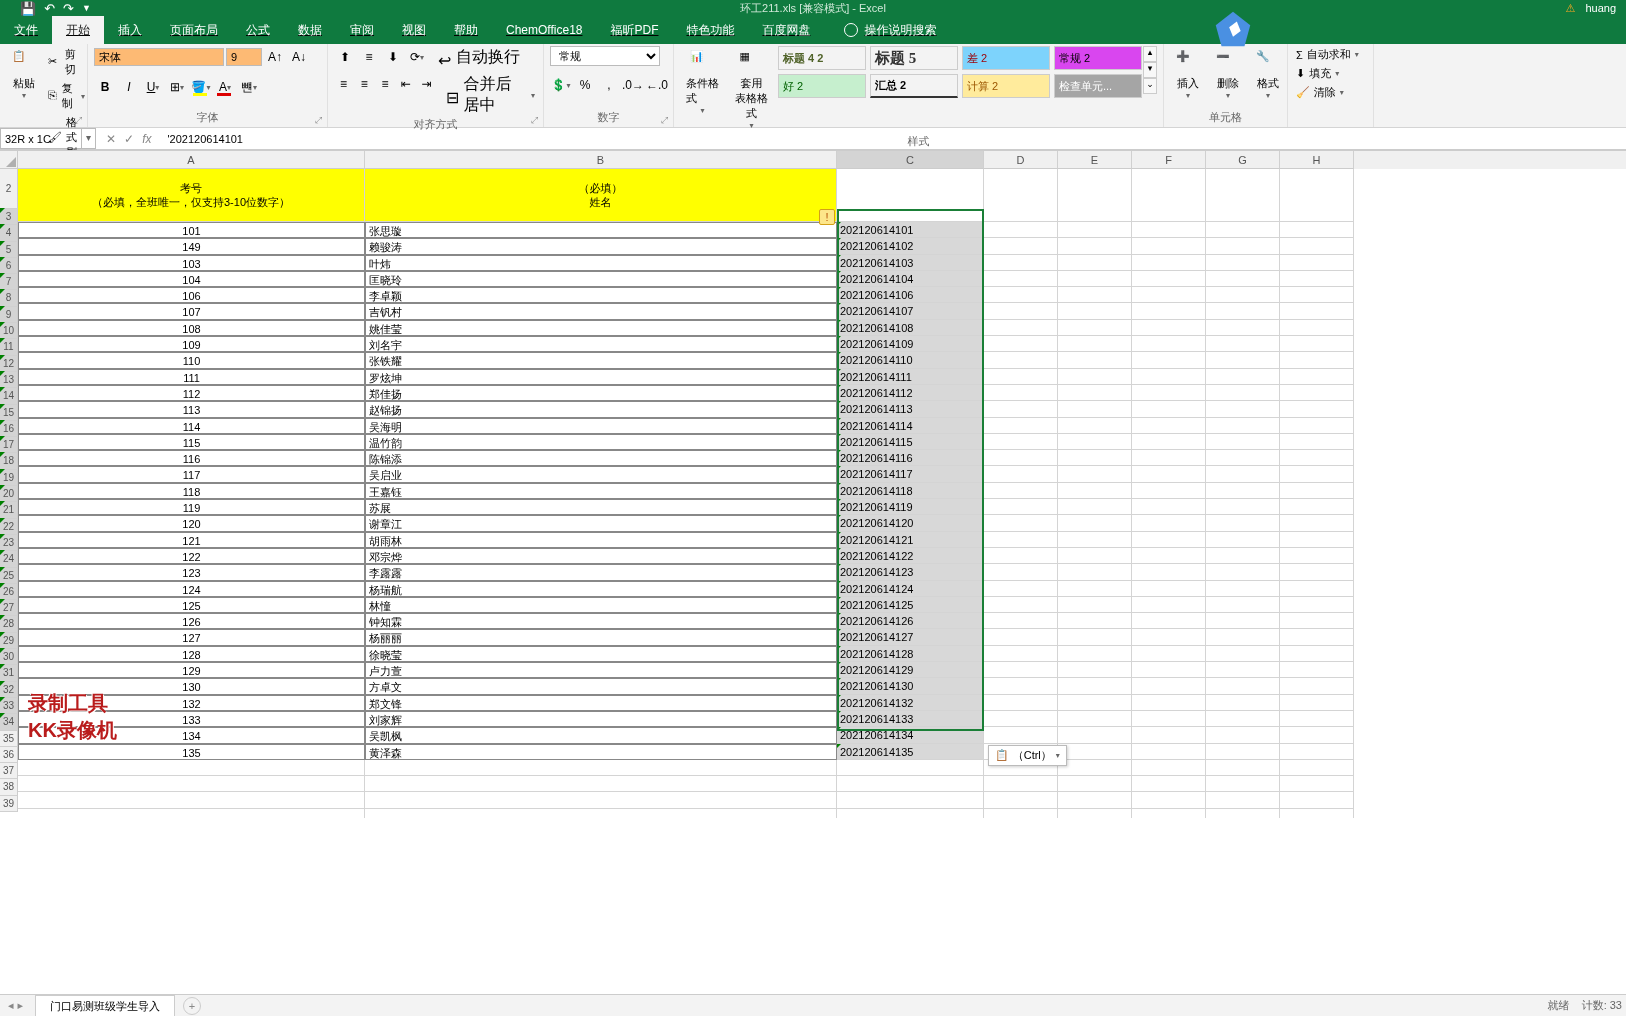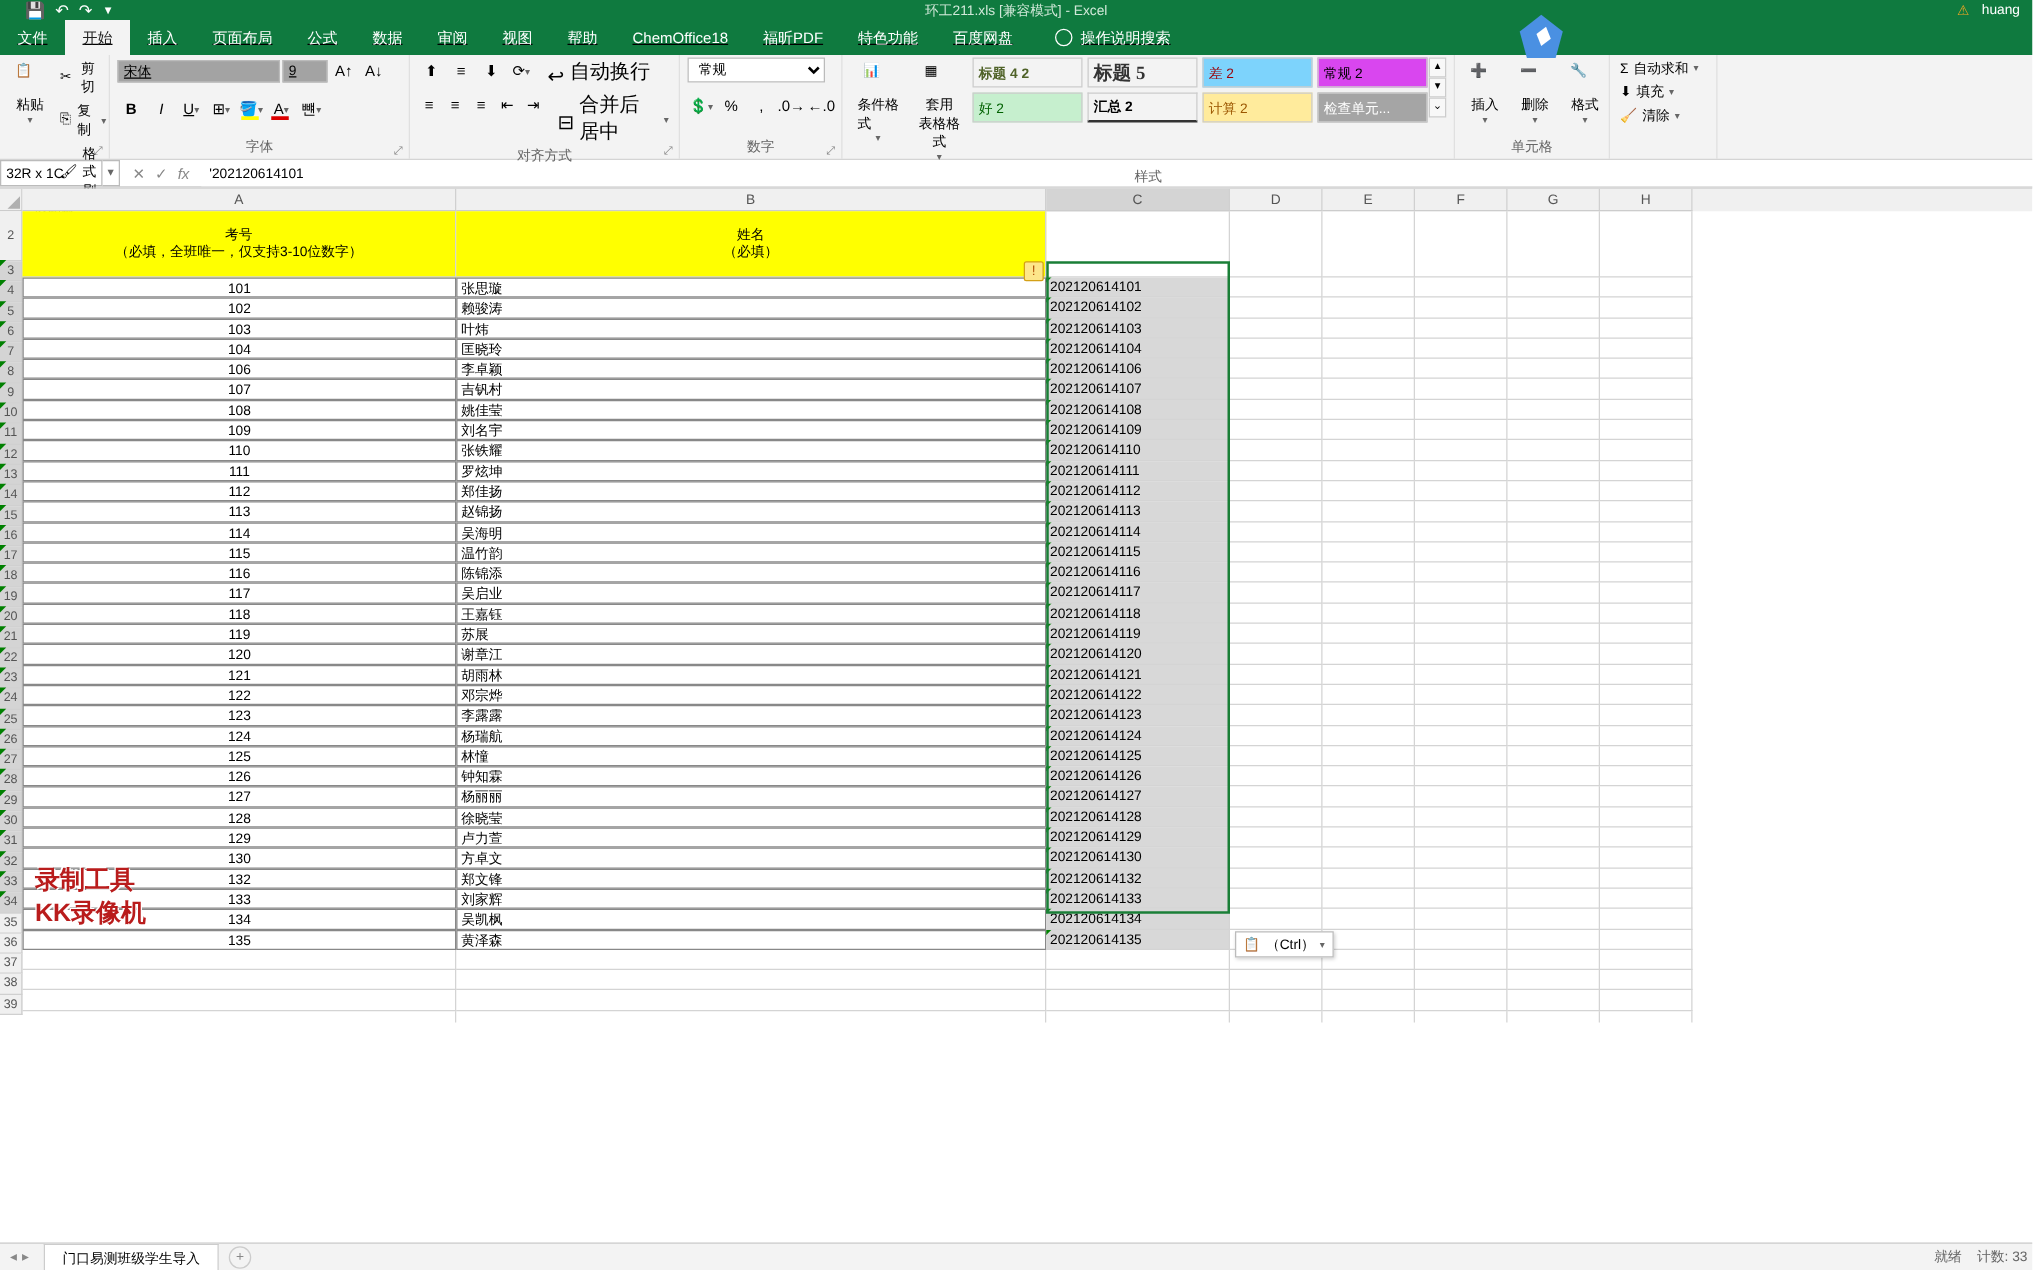--- a/index.html
+++ b/index.html
@@ -26,21 +26,21 @@
 .group-label { text-align: center; font-size: 11px; color: #666; padding-bottom: 2px; }
 .group-body { display: flex; align-items: flex-start; gap: 4px; flex: 1; }
 .dialog-launcher { position: absolute; right: 2px; bottom: 2px; width: 10px; height: 10px; font-size: 9px; color: #888; }
 
 .big-btn { display: flex; flex-direction: column; align-items: center; padding: 4px 6px; font-size: 11px; cursor: pointer; }
 .big-btn .ico { width: 24px; height: 24px; margin-bottom: 2px; }
 .small-row { display: flex; flex-direction: column; gap: 2px; font-size: 11px; }
 .small-item { display: flex; align-items: center; gap: 4px; cursor: pointer; padding: 1px 2px; }
 .small-ico { width: 14px; height: 14px; display: inline-block; }
 
-.font-combo, .size-combo { border: 1px solid #bbb; background: #a3a3a3; font-size: 11px; padding: 2px 4px; text-decoration: underline; }
+.font-combo, .size-combo { border: 1px solid #bbb; background: #fdba74; font-size: 11px; padding: 2px 4px; }
 .font-combo { width: 130px; }
 .size-combo { width: 36px; }
 .btn-row { display: flex; gap: 2px; margin-top: 4px; }
 .tbtn { width: 22px; height: 22px; display: flex; align-items: center; justify-content: center; font-size: 12px; cursor: pointer; border: 1px solid transparent; }
 .dd { font-size: 8px; color: #666; }
 
 .num-combo { border: 1px solid #bbb; background: #fff; font-size: 11px; padding: 2px 4px; width: 110px; }
 
 
 .styles-gallery { display: grid; grid-template-columns: repeat(4, 88px); grid-template-rows: 24px 24px; gap: 4px; }
@@ -396,42 +396,42 @@
       <div class="rowh">38</div>
       <div class="rowh">39</div>
     </div>
   <div class="cells" id="cells">
       <div class="row hd">
  <div class="cell header col-A">
           <div>考号</div>
           <div>（必填，全班唯一，仅支持3-10位数字）</div>
         </div>
  <div class="cell header col-B">
+          <div>（必填）</div>
           <div>姓名</div>
-          <div>（必填）</div>
         </div>
  <div class="cell col-C"></div>
  <div class="cell col-D"></div>
  <div class="cell col-E"></div>
  <div class="cell col-F"></div>
  <div class="cell col-G"></div>
  <div class="cell col-H"></div>
       </div>
       <div class="row">
     <div class="cell center tblborder col-A">101</div>
     <div class="cell tblborder col-B">张思璇</div>
     <div class="cell selrange col-C"><span class="tri"></span>202120614101</div>
     <div class="cell col-D"></div>
     <div class="cell col-E"></div>
     <div class="cell col-F"></div>
     <div class="cell col-G"></div>
     <div class="cell col-H"></div>
       </div>
       <div class="row">
-    <div class="cell center tblborder col-A">102</div>
+    <div class="cell center tblborder col-A">149</div>
     <div class="cell tblborder col-B">赖骏涛</div>
     <div class="cell selrange col-C"><span class="tri"></span>202120614102</div>
     <div class="cell col-D"></div>
     <div class="cell col-E"></div>
     <div class="cell col-F"></div>
     <div class="cell col-G"></div>
     <div class="cell col-H"></div>
       </div>
       <div class="row">
     <div class="cell center tblborder col-A">103</div>

